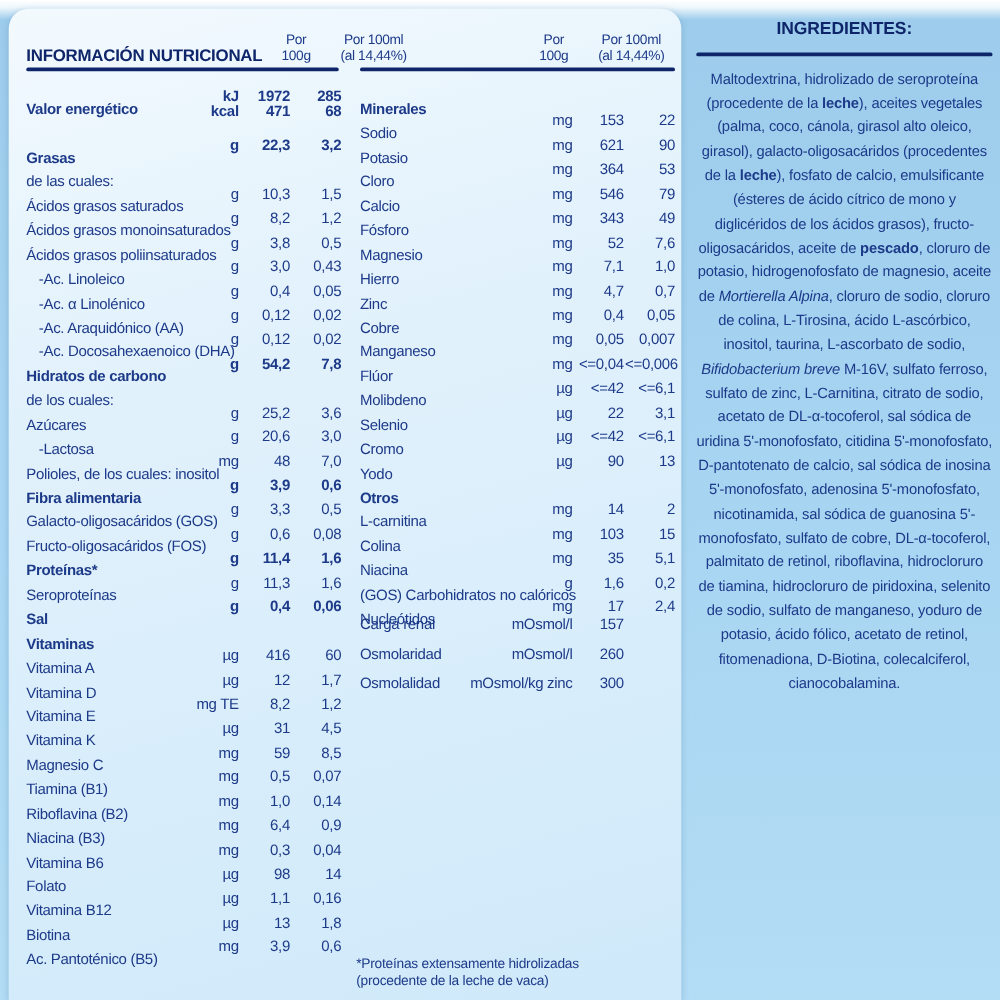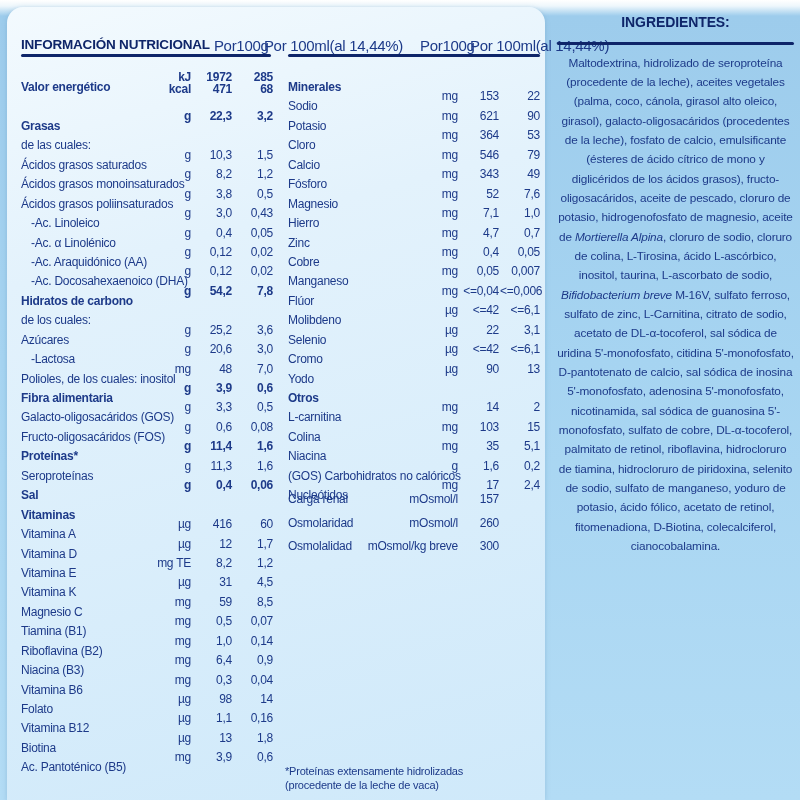--- a/index.html
+++ b/index.html
@@ -25,22 +25,22 @@
   .col-mid{left:281px;width:252px;}
   .hdr{
     display:grid;grid-template-columns:1fr 46px 70px;column-gap:4px;
     align-items:end;height:36px;padding-bottom:2px;
   }
   .hdr-title{
     font-weight:bold;font-size:13.5px;letter-spacing:-0.2px;
     color:var(--navy-dark);white-space:nowrap;
   }
   .hdr-col{
-    display:flex;flex-direction:row;align-items:center;
-    font-size:15px;line-height:13px;color:var(--navy);
+    display:flex;flex-direction:column;align-items:center;
+    font-size:11px;line-height:13px;color:var(--navy);
     letter-spacing:-0.3px;white-space:nowrap;
   }
   .rule{height:3px;background:var(--navy-dark);border-radius:2px;}
   .rows{margin-top:3px;}
   .row{
     display:grid;grid-template-columns:145px 24px 40px 40px;column-gap:1px;
     align-items:center;height:19.45px;
     font-size:12px;letter-spacing:-0.25px;color:var(--navy);
   }
   .row.bold{font-weight:bold;}
@@ -63,21 +63,21 @@
   .ing-title{
     font-size:14px;font-weight:bold;letter-spacing:-0.1px;
     color:var(--navy-dark);white-space:nowrap;
   }
   .rule-ing{height:2.5px;margin-top:12px;width:100%;}
   .ing-text{
     margin:9px 0 0 0;
     font-size:11.8px;line-height:19.35px;letter-spacing:-0.15px;
     color:var(--navy);
   }
-  .ing-text .bld{font-weight:normal;}
+  .ing-text .bld{font-weight:bold;}
   .ing-text .ital{font-style:italic;}
 </style>
 </head>
 <body>
 
 <div class="screen">
   <div class="panel">
 
     <div class="col col-left">
       <div class="hdr">
@@ -467,21 +467,21 @@
             <div class="val"></div>
           </div>
           <div class="xrow">
             <div class="label">Osmolaridad</div>
             <div class="unit">mOsmol/l</div>
             <div class="val">260</div>
             <div class="val"></div>
           </div>
           <div class="xrow">
             <div class="label">Osmolalidad</div>
-            <div class="unit">mOsmol/kg breve</div>
+            <div class="unit">mOsmol/kg zinc</div>
             <div class="val">300</div>
             <div class="val"></div>
           </div>
         </div>
     </div>
 
     <div class="footnote">*Proteínas extensamente hidrolizadas (procedente de la leche de vaca)</div>
   </div>
 
   <div class="ingredients">

